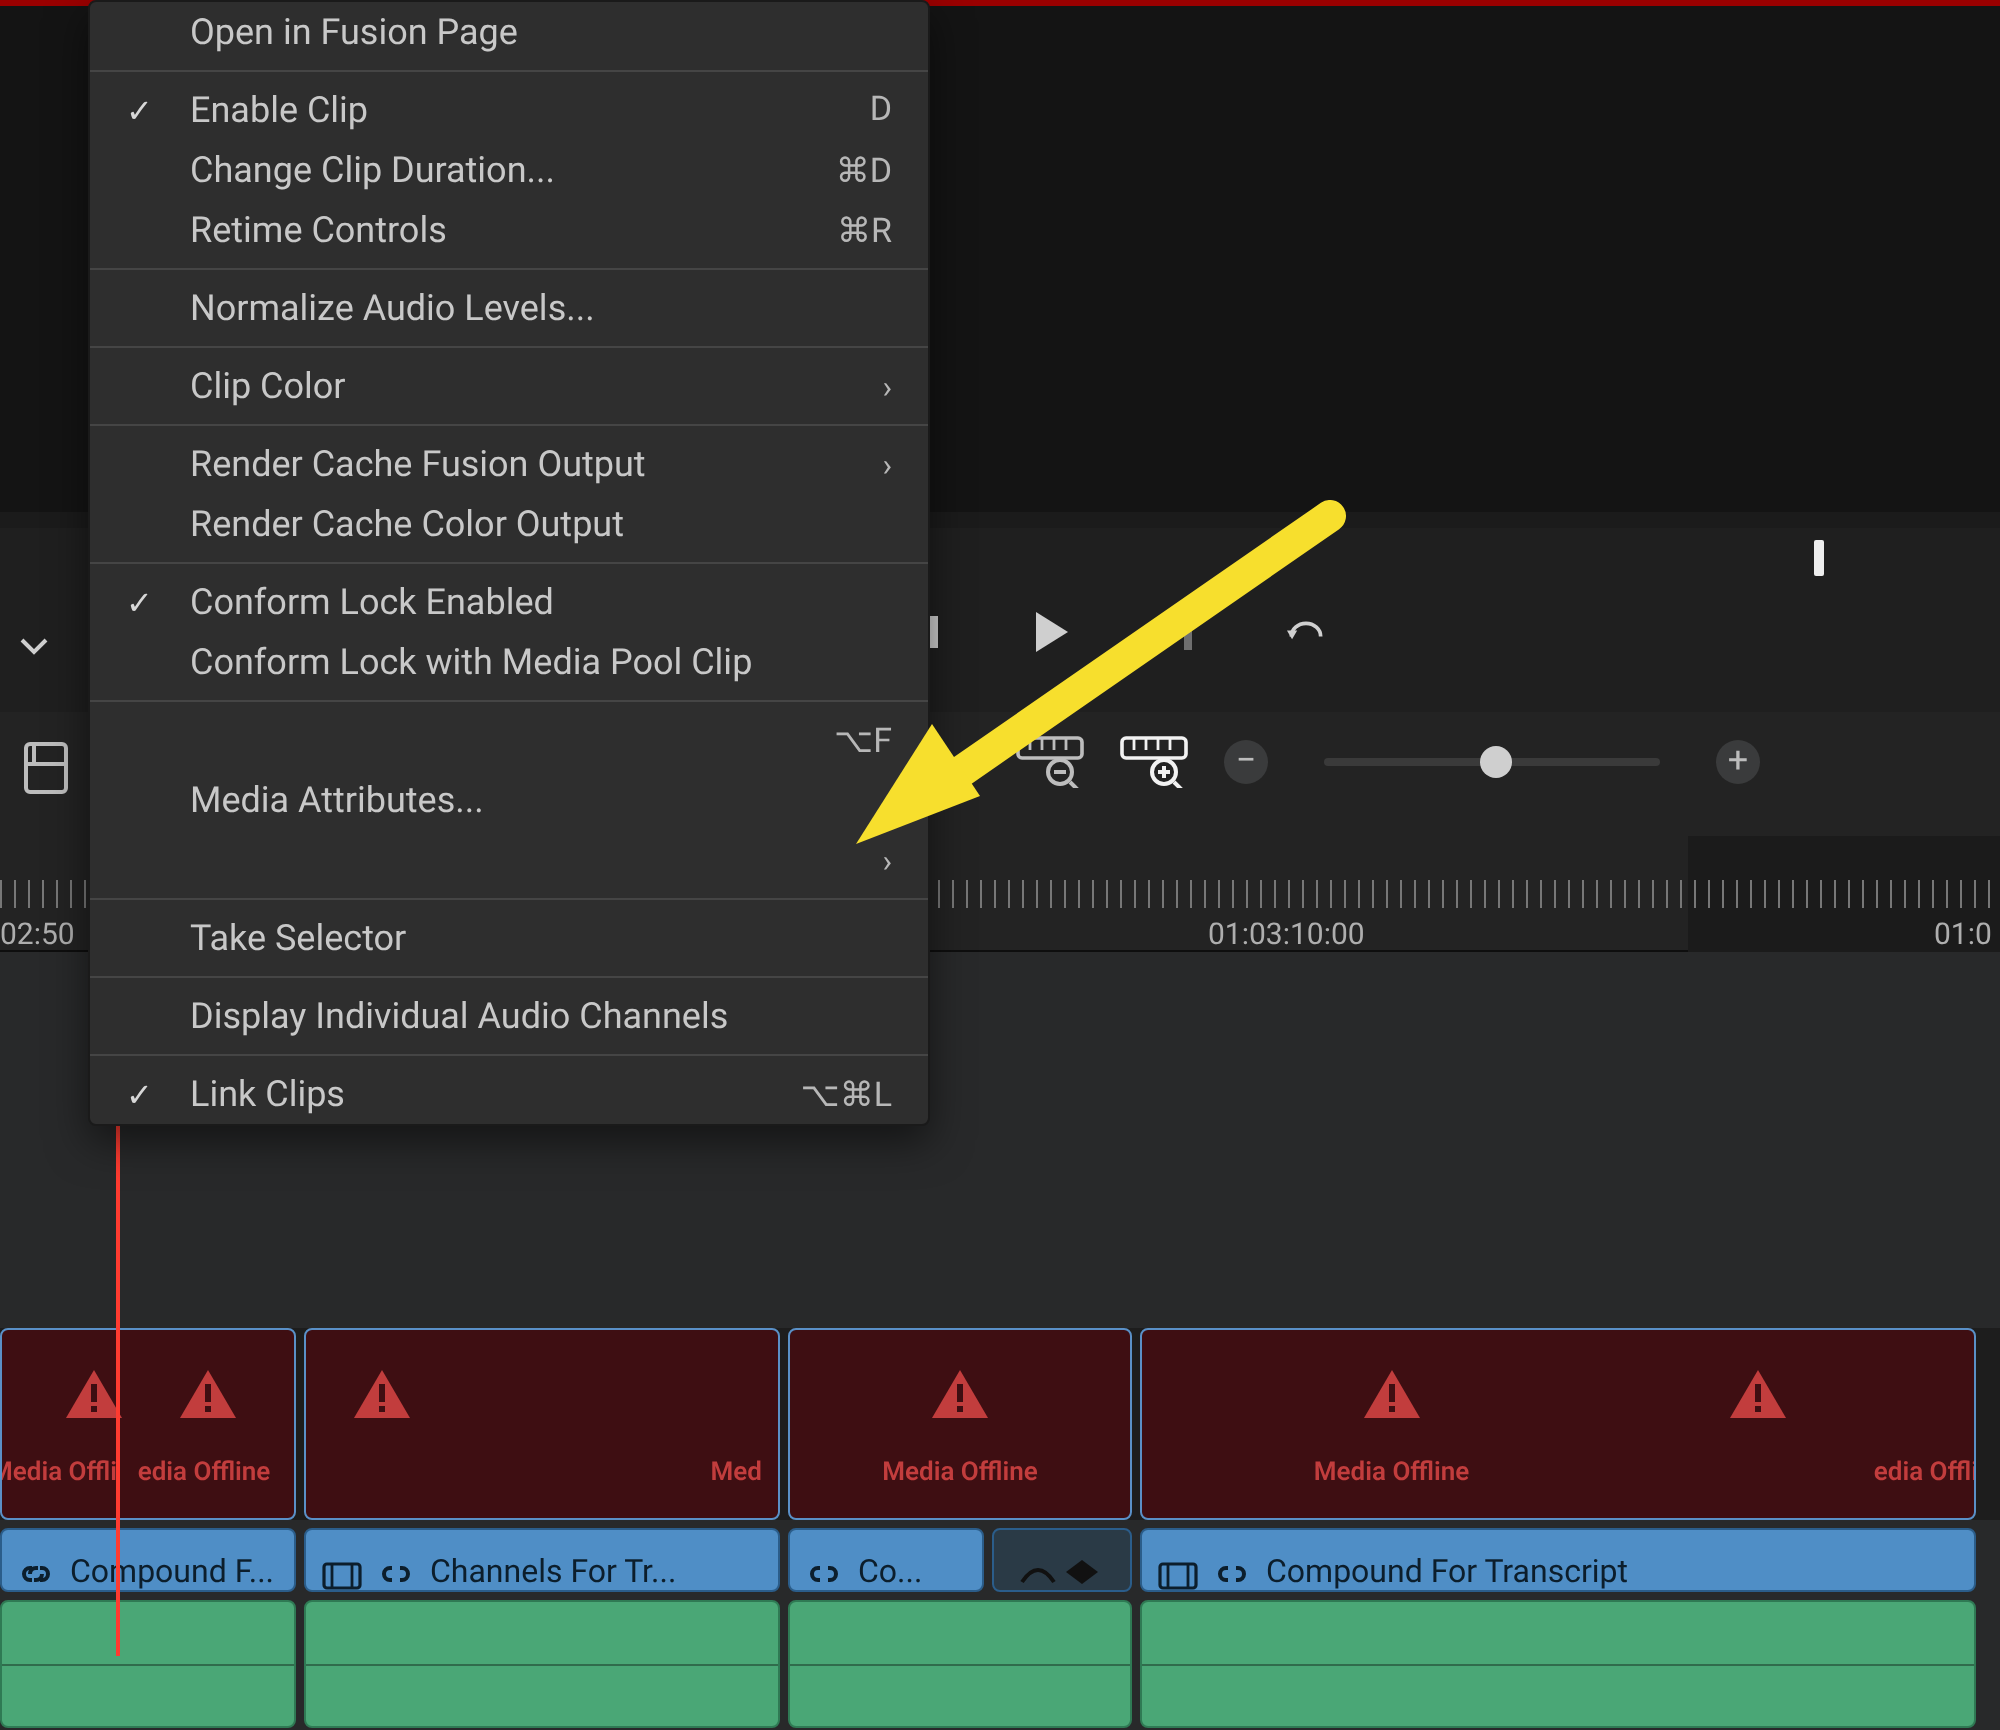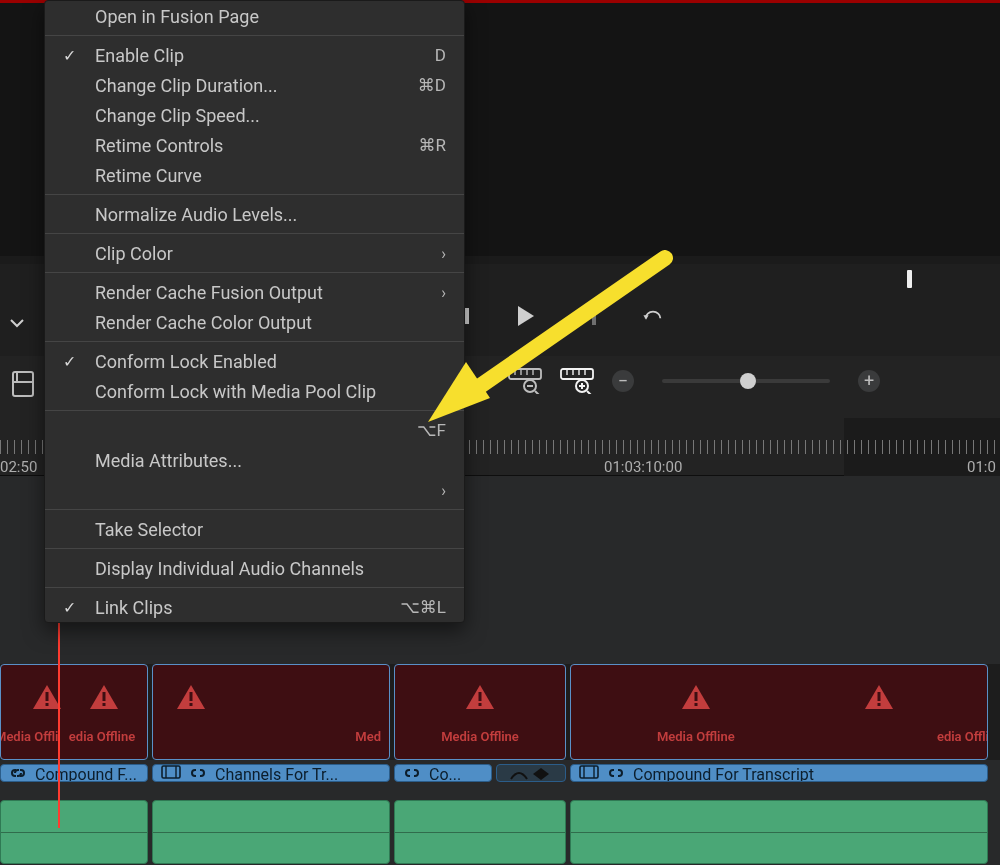--- a/index.html
+++ b/index.html
@@ -192,26 +192,26 @@
 
   
   .title-track {
     position:absolute;
     left:0; top:764px;
     width:1000px; height:32px;
     display:flex;
     gap:4px;
   }
   .tclip {
-    height:18px;
+    height:32px;
     background:#4f8ec6;
     border:1px solid #2b5d8a;
     border-radius:4px;
     display:flex;
-    align-items:flex-start;
+    align-items:flex-end;
     gap:8px;
     padding:0 8px;
     color:#0c1e2c;
     font-size:16px;
     overflow:hidden;
     white-space:nowrap;
   }
   .tclip.dark-indic {
     background:#2a3a46;
     color:#1a242c;
@@ -514,30 +514,22 @@
       <span class="lbl">Enable Clip</span>
       <span class="sc">D</span>
     </div>
   <div class="item">
       <span class="chk"></span>
       <span class="lbl">Change Clip Duration...</span>
       <span class="sc">⌘D</span>
     </div>
   <div class="item">
       <span class="chk"></span>
-      <span class="lbl">Change Clip Speed...</span>
-    </div>
-  <div class="item">
-      <span class="chk"></span>
       <span class="lbl">Retime Controls</span>
       <span class="sc">⌘R</span>
-    </div>
-  <div class="item">
-      <span class="chk"></span>
-      <span class="lbl">Retime Curve</span>
     </div>
   <div class="sep"></div>
   <div class="item">
       <span class="chk"></span>
       <span class="lbl">Normalize Audio Levels...</span>
     </div>
   <div class="sep"></div>
   <div class="item">
       <span class="chk"></span>
       <span class="lbl">Clip Color</span>

